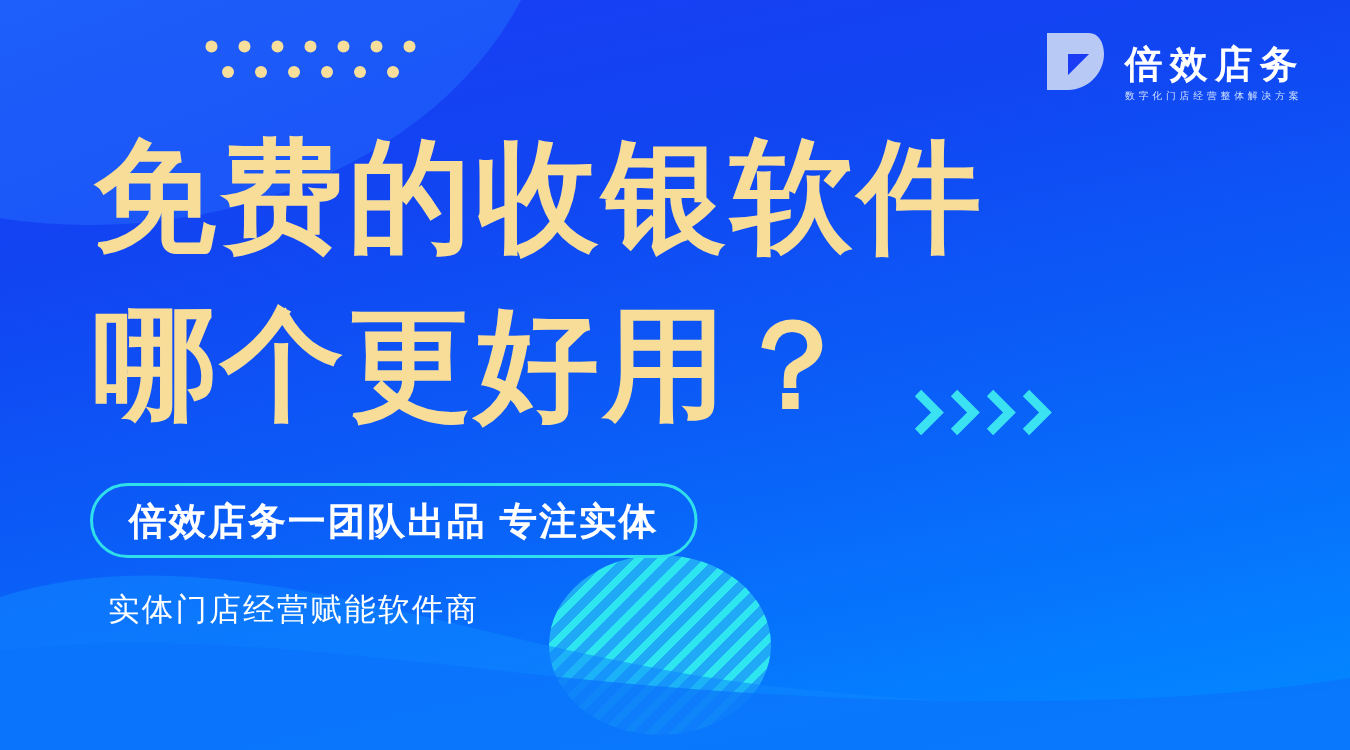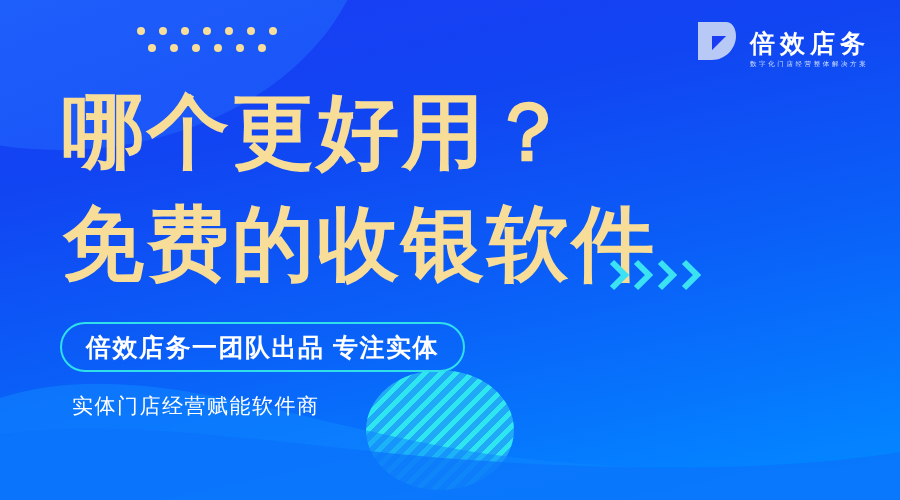--- a/index.html
+++ b/index.html
@@ -212,22 +212,22 @@
       <path d="M30,2 L30,16 L16,30 L16,40 C29,40 40,29 40,16 C40,8 36,2 30,2 Z" fill="#B9C9F5"></path>
       <path d="M16,16 L30,16 L16,30 Z" fill="#1B3CF5"></path>
     </svg>
     <div class="logo-text">
       <div class="logo-name">倍效店务</div>
       <div class="logo-sub">数字化门店经营整体解决方案</div>
     </div>
   </div>
 
   <div class="headline">
+    <div class="headline-line">免费的收银软件</div>
     <div class="headline-line">哪个更好用？</div>
-    <div class="headline-line">免费的收银软件</div>
   </div>
 
   <div class="chevrons">
     <svg class="chevron" viewBox="0 0 22 34">
       <polyline points="4,4 17,17 4,30" fill="none" stroke="#3BE3F2" stroke-width="6"></polyline>
     </svg>
     <svg class="chevron" viewBox="0 0 22 34">
       <polyline points="4,4 17,17 4,30" fill="none" stroke="#3BE3F2" stroke-width="6"></polyline>
     </svg>
     <svg class="chevron" viewBox="0 0 22 34">

